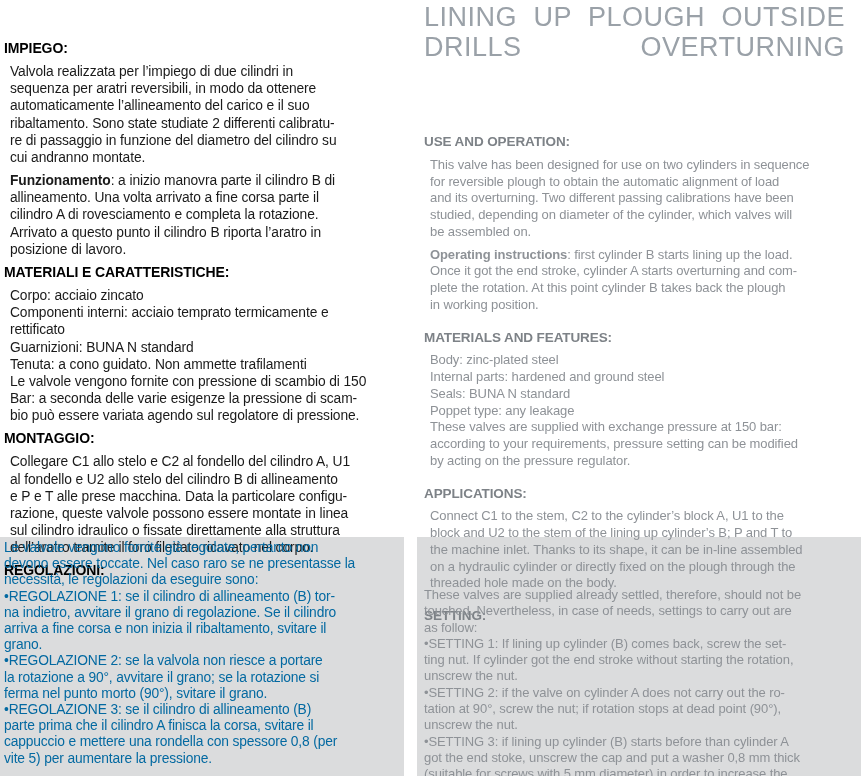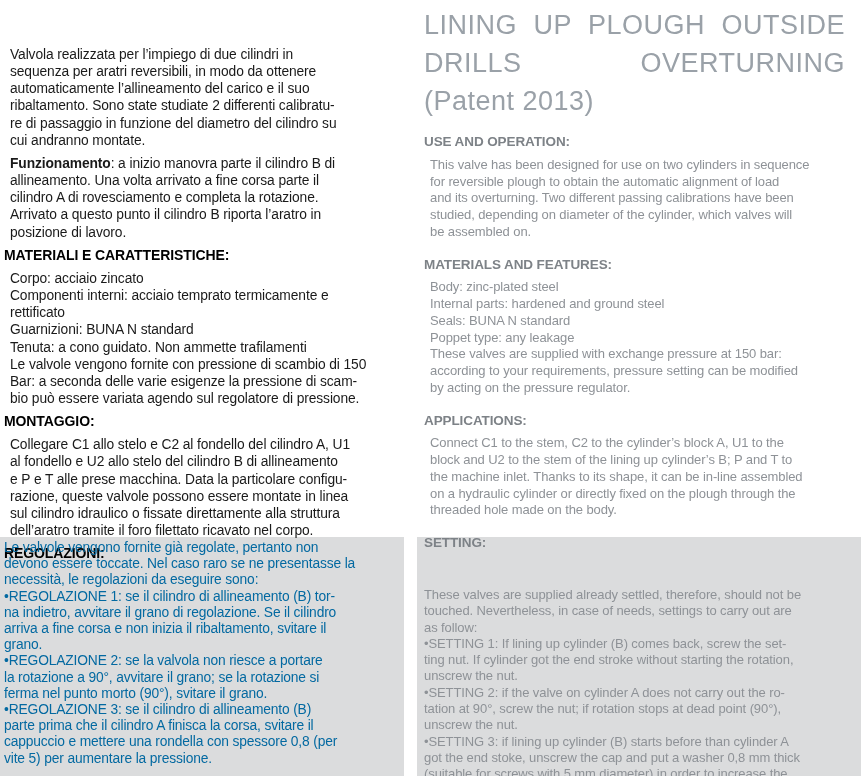--- a/index.html
+++ b/index.html
@@ -11,21 +11,21 @@
   .gray-box{position:absolute;background:#dbdcdd;}
   .gray-left{left:0;top:537px;width:404px;height:239px;}
   .gray-right{left:417px;top:537px;width:444px;height:239px;}
 
   
   .title-block{
     position:absolute;left:424px;top:2px;width:421px;
     color:#9aa1a8;font-size:27px;line-height:30px;letter-spacing:.5px;
     font-weight:400;
   }
-  .title-line{height:30px;overflow:hidden;text-align:justify;margin-top:8px;}
+  .title-line{height:30px;overflow:hidden;text-align:justify;}
   .title-line::after{content:"";display:inline-block;width:100%;height:0;}
   .title-line.noj{text-align:left;}
   .title-line.noj::after{content:none;}
 
   .col{position:absolute;}
   .col h3{margin:0;font-weight:800;}
   .lb{white-space:pre-line;margin:6px;}
 
   
   .col-left{left:4px;top:40px;width:406px;color:#1a1a1a;
@@ -50,24 +50,24 @@
 <body>
 
 <div class="page">
 
   <div class="gray-box gray-left"></div>
   <div class="gray-box gray-right"></div>
 
   <div class="title-block">
     <div class="title-line">LINING UP PLOUGH OUTSIDE</div>
     <div class="title-line">DRILLS OVERTURNING VALVES</div>
-    <div class="title-line noj">(Patent 2013)</div>
   </div>
 
   <div class="col col-left">
+    <h3>IMPIEGO:</h3>
     <div class="lb">Valvola realizzata per l’impiego di due cilindri in
 sequenza per aratri reversibili, in modo da ottenere
 automaticamente l’allineamento del carico e il suo
 ribaltamento. Sono state studiate 2 differenti calibratu-
 re di passaggio in funzione del diametro del cilindro su
 cui andranno montate.</div>
     <div class="lb"><b class="lead">Funzionamento</b><span>: a inizio manovra parte il cilindro B di
 allineamento. Una volta arrivato a fine corsa parte il
 cilindro A di rovesciamento e completa la rotazione.
 Arrivato a questo punto il cilindro B riporta l’aratro in
@@ -109,20 +109,24 @@
 cappuccio e mettere una rondella con spessore 0,8 (per
 vite 5) per aumentare la pressione.</div>
 
   <div class="col col-right">
     <h3>USE AND OPERATION:</h3>
     <div class="lb">This valve has been designed for use on two cylinders in sequence
 for reversible plough to obtain the automatic alignment of load
 and its overturning. Two different passing calibrations have been
 studied, depending on diameter of the cylinder, which valves will
 be assembled on.</div>
+    <div class="lb"><b class="lead">Operating instructions</b><span>: first cylinder B starts lining up the load.
+Once it got the end stroke, cylinder A starts overturning and com-
+plete the rotation. At this point cylinder B takes back the plough
+in working position.</span></div>
 
     <h3>MATERIALS AND FEATURES:</h3>
     <div class="lb">Body: zinc-plated steel
 Internal parts: hardened and ground steel
 Seals: BUNA N standard
 Poppet type: any leakage
 These valves are supplied with exchange pressure at 150 bar:
 according to your requirements, pressure setting can be modified
 by acting on the pressure regulator.</div>
 

